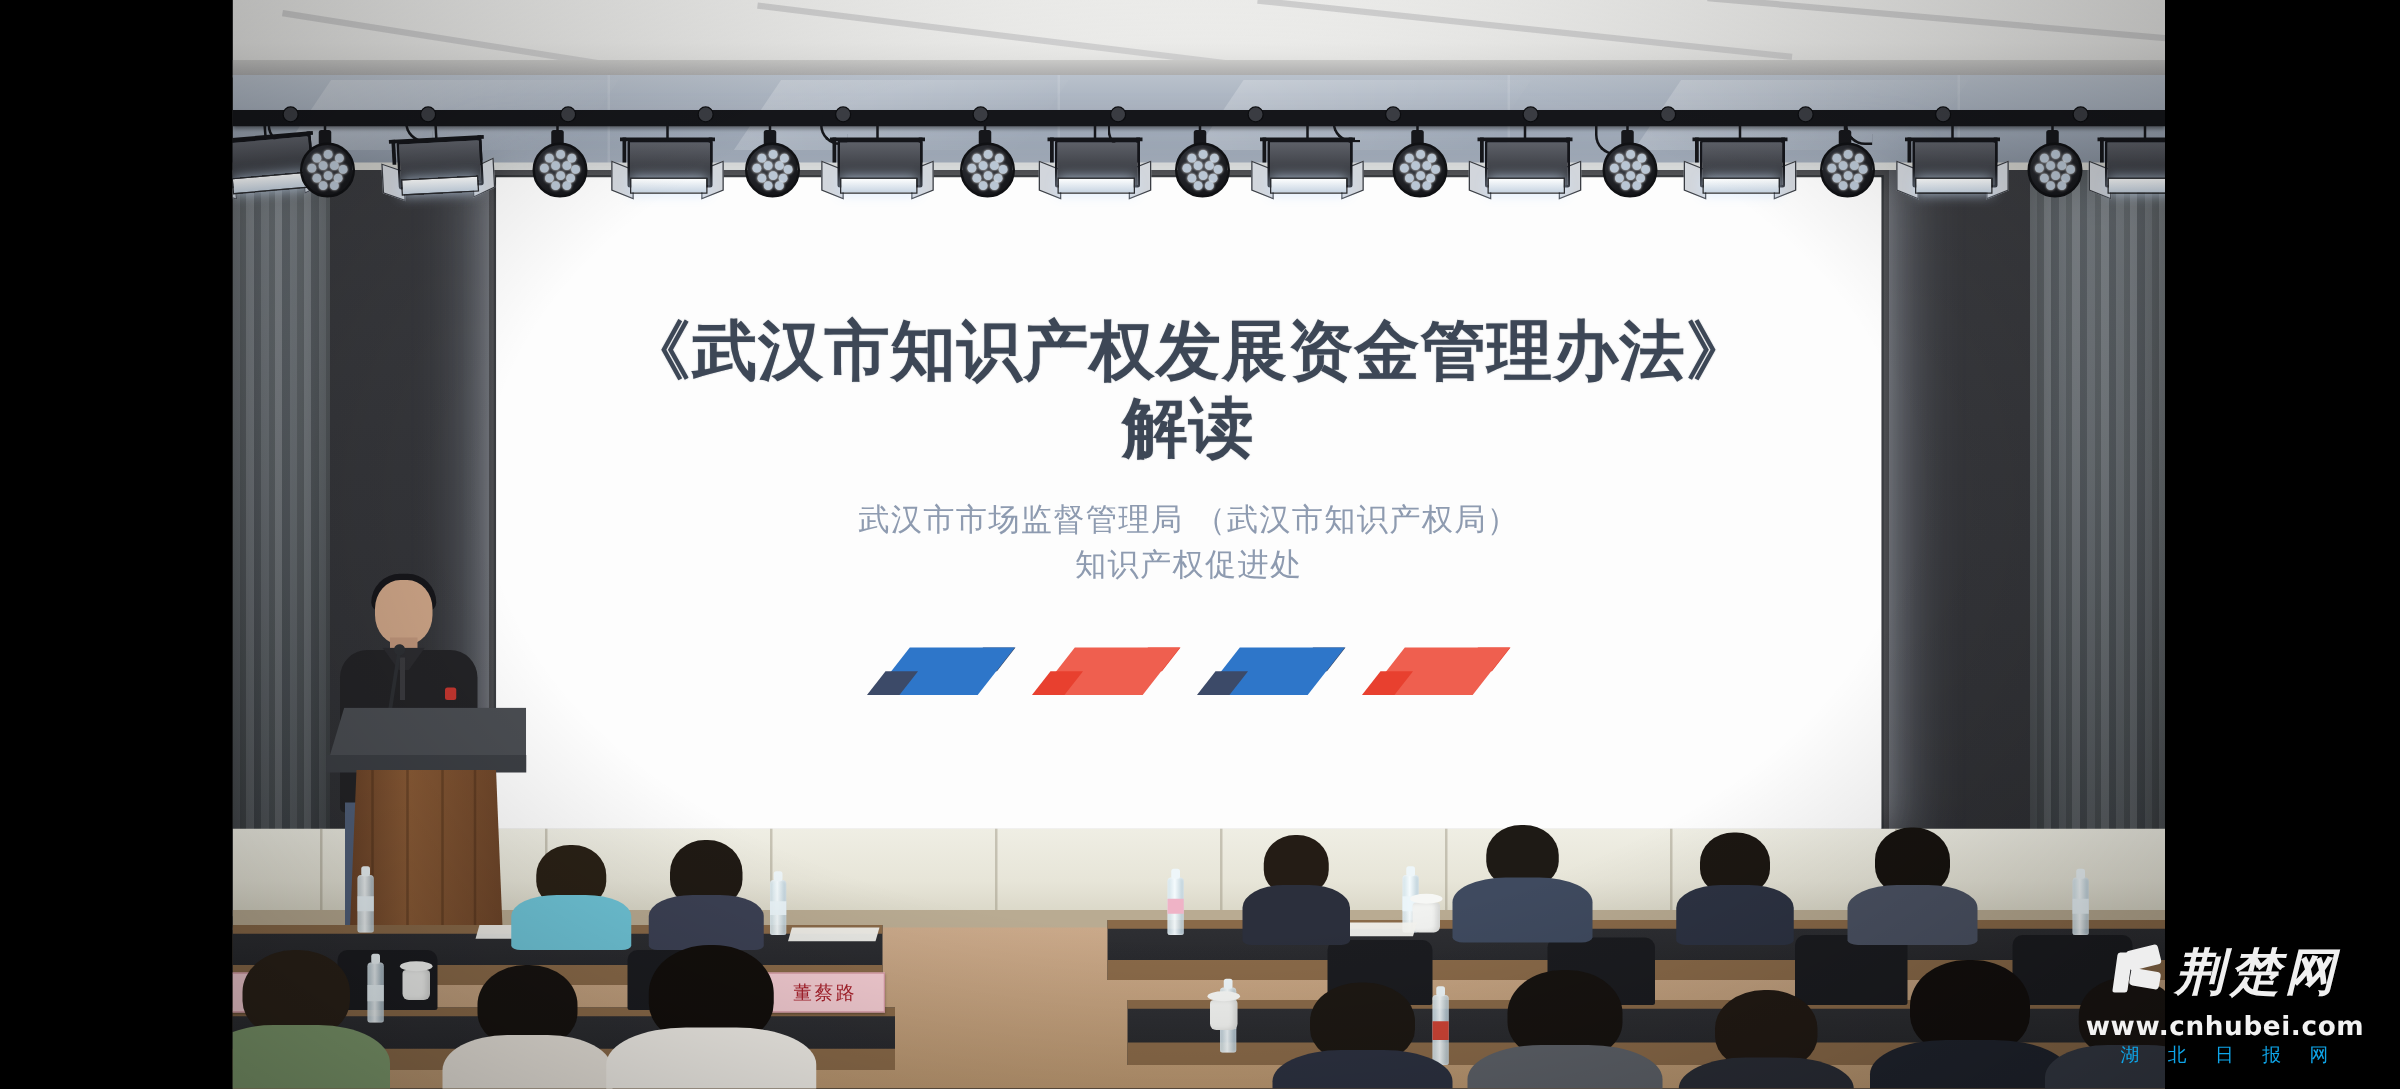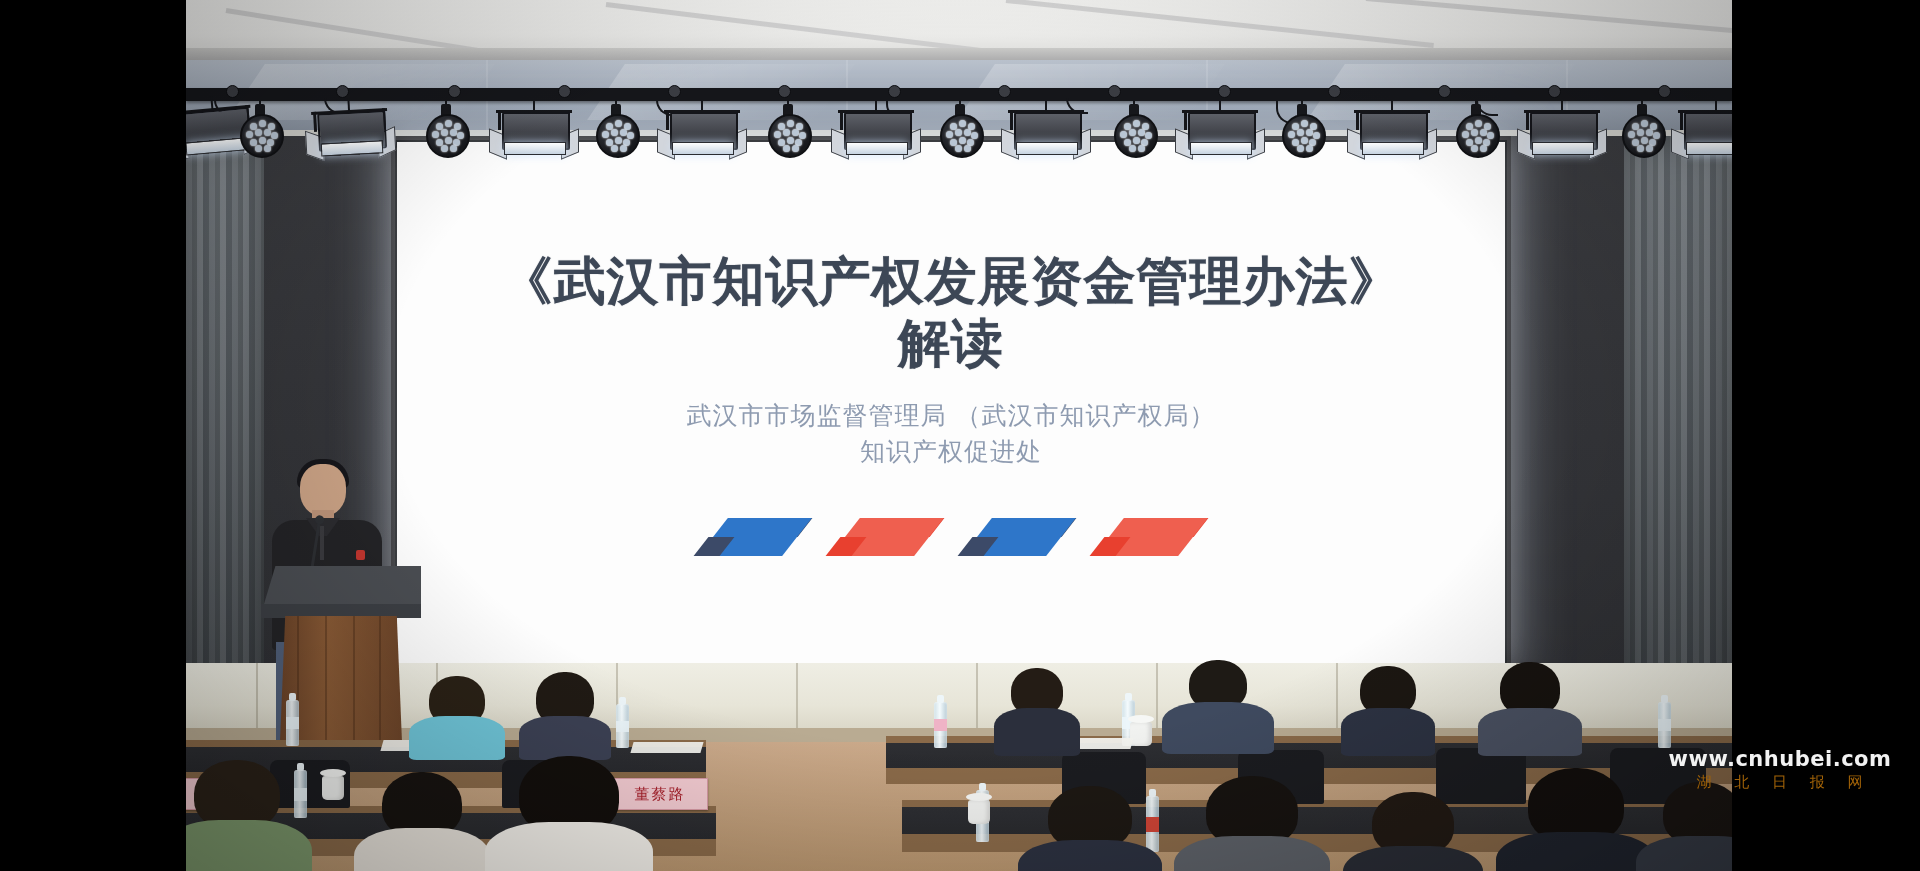--- a/index.html
+++ b/index.html
@@ -164,21 +164,21 @@
   .wm-row{display:flex;align-items:center;justify-content:center;gap:8px;height:62px;}
   .wm-logo{width:44px;height:44px;position:relative;}
   .wm-logo .p1{position:absolute;left:4px;top:6px;width:12px;height:32px;background:#eee;transform:skewX(-8deg);border-radius:2px;}
   .wm-logo .p2{position:absolute;left:14px;top:2px;width:26px;height:16px;background:#eee;transform:rotate(-14deg);border-radius:3px;}
   .wm-logo .p3{position:absolute;left:16px;top:20px;width:24px;height:14px;background:#eee;transform:rotate(10deg);border-radius:3px;}
   .wm-cn{font-family:"DejaVu Serif","Liberation Serif",serif;font-size:40px;font-weight:bold;
     letter-spacing:4px;color:#f0f0f0;font-style:italic;line-height:44px;}
   .wm-url{font-family:"DejaVu Sans","Liberation Sans",sans-serif;font-weight:bold;font-size:21px;
     letter-spacing:.5px;color:#f2f2f2;line-height:24px;}
   .wm-sub{font-family:"DejaVu Sans","Liberation Sans",sans-serif;font-size:15px;letter-spacing:9px;
-    color:#a16207;line-height:22px;padding-left:8px;}
+    color:#0ea5e9;line-height:22px;padding-left:8px;}
 
   .vignette{position:absolute;inset:0;z-index:55;pointer-events:none;
     background:radial-gradient(ellipse at 50% 45%,rgba(0,0,0,0) 52%,rgba(0,0,0,.30) 100%);}
 </style>
 </head>
 <body>
 
 <div class="stage">
 
   <div class="photo">
@@ -713,17 +713,25 @@
     <div class="cup" style="left:136px;top:776px;"></div>
     <div class="cup" style="left:782px;top:800px;"></div>
 
     <div class="vignette"></div>
   </div>
 
   <div class="letterbox-left"></div>
   <div class="letterbox-right"></div>
 
   <div class="watermark">
+    <div class="wm-row">
+      <div class="wm-logo">
+        <div class="p1"></div>
+          <div class="p2"></div>
+          <div class="p3"></div>
+      </div>
+      <div class="wm-cn">荆楚网</div>
+    </div>
     <div class="wm-url">www.cnhubei.com</div>
     <div class="wm-sub">湖 北 日 报 网</div>
   </div>
 
 </div>
 
 </body></html>

